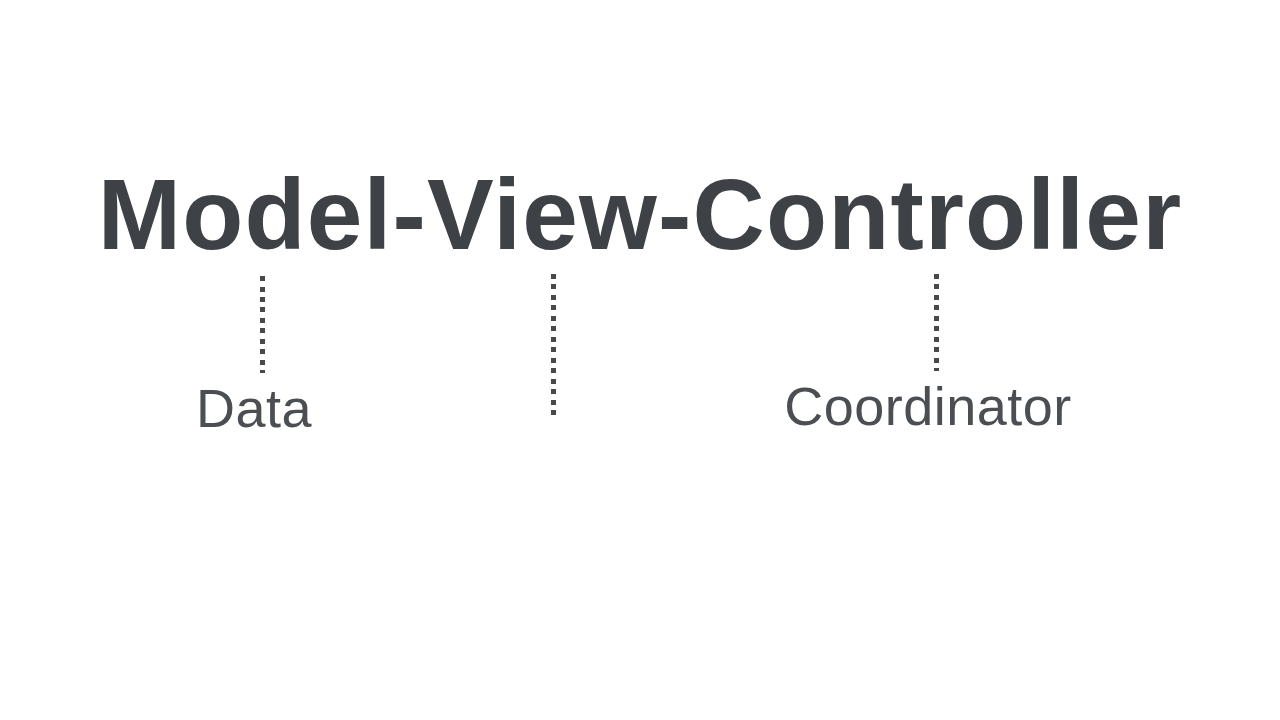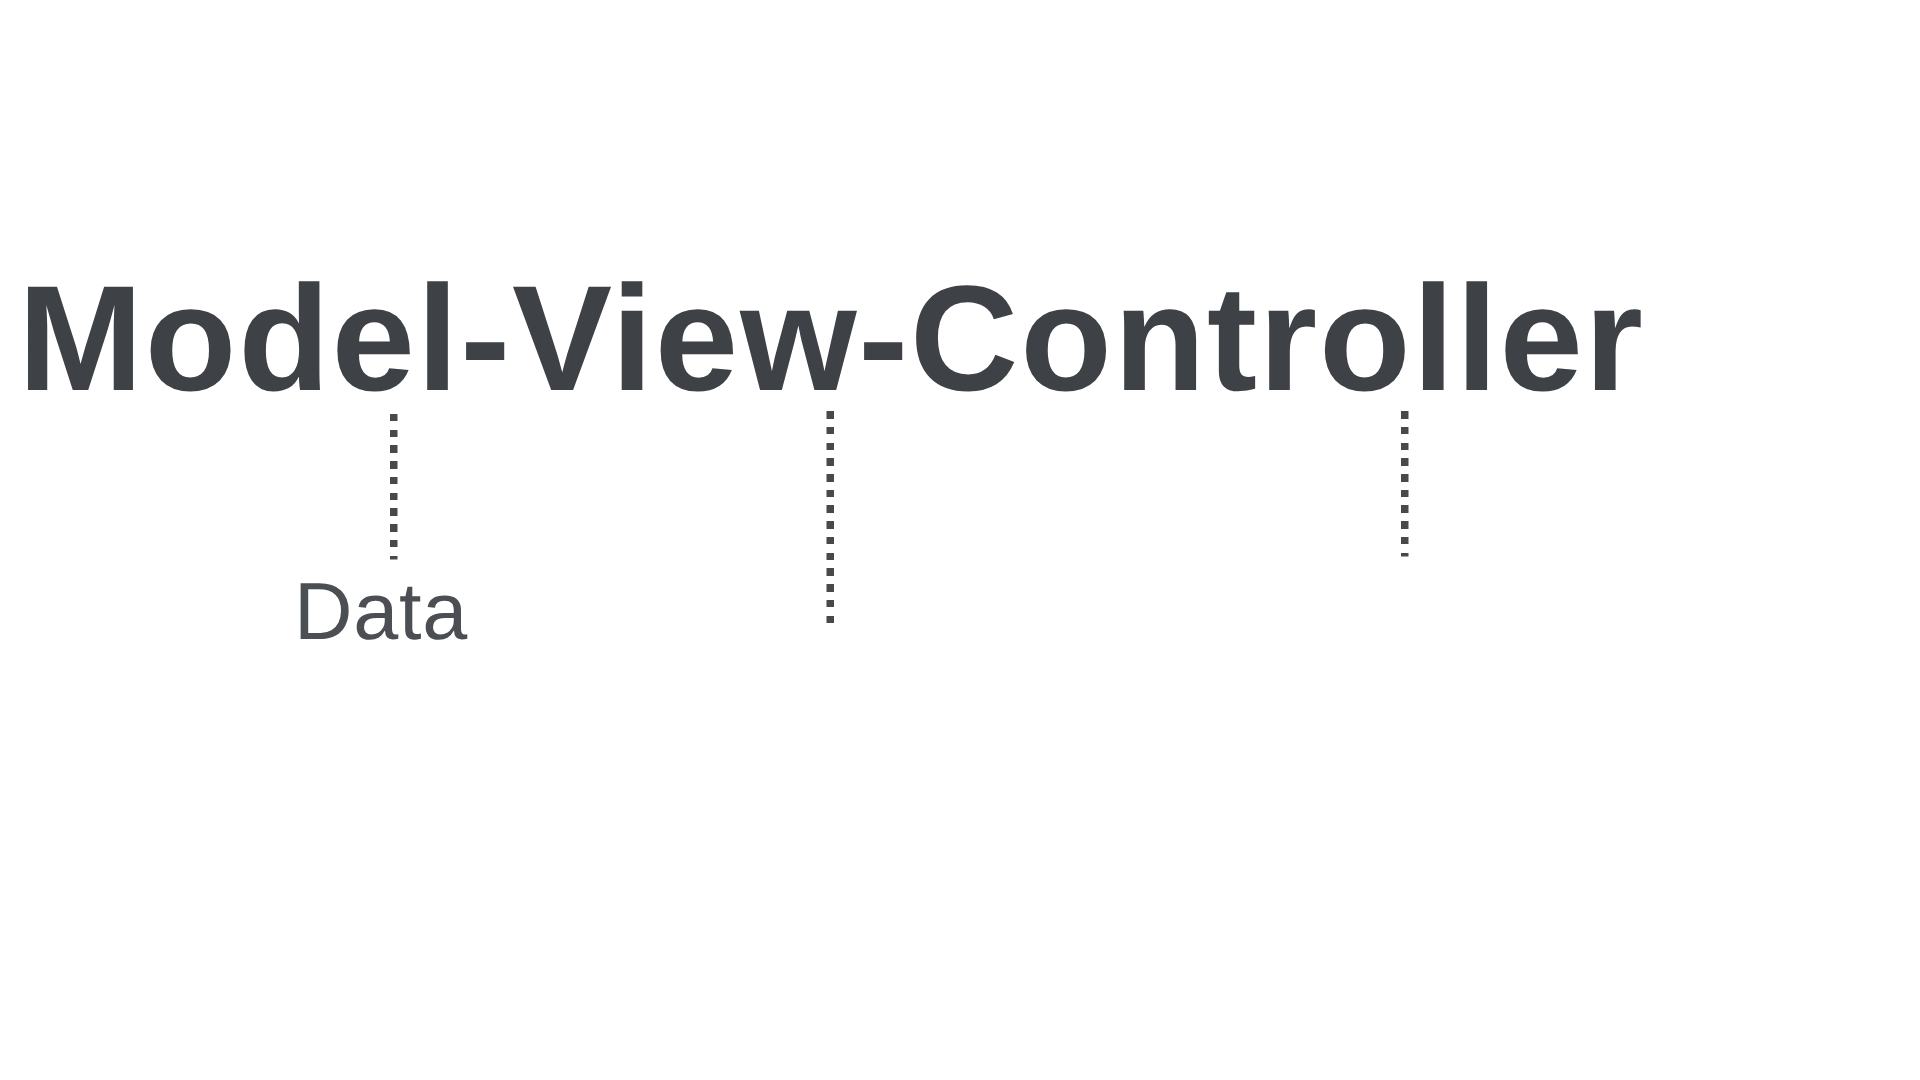--- a/index.html
+++ b/index.html
@@ -17,21 +17,22 @@
     position: relative;
     width: 1280px;
     height: 720px;
     background: #ffffff;
   }
   .title {
     position: absolute;
     left: 0;
     right: 0;
     top: 164px;
-    margin: 12px;
+    margin: 0;
+    text-align: center;
     font-size: 100px;
     line-height: 1;
     font-weight: 700;
     letter-spacing: 1.2px;
     color: #3E4146;
     white-space: nowrap;
   }
   .connector {
     position: absolute;
     width: 5px;
@@ -68,14 +69,15 @@
 
   <div class="connector c-model"></div>
 
   <div class="connector c-view"></div>
 
   <div class="connector c-controller"></div>
 
   <p class="anno-label l-model">Data</p>
 
 
+  <p class="anno-label l-controller">Coordinator</p>
 
 </div>
 
 </body></html>

